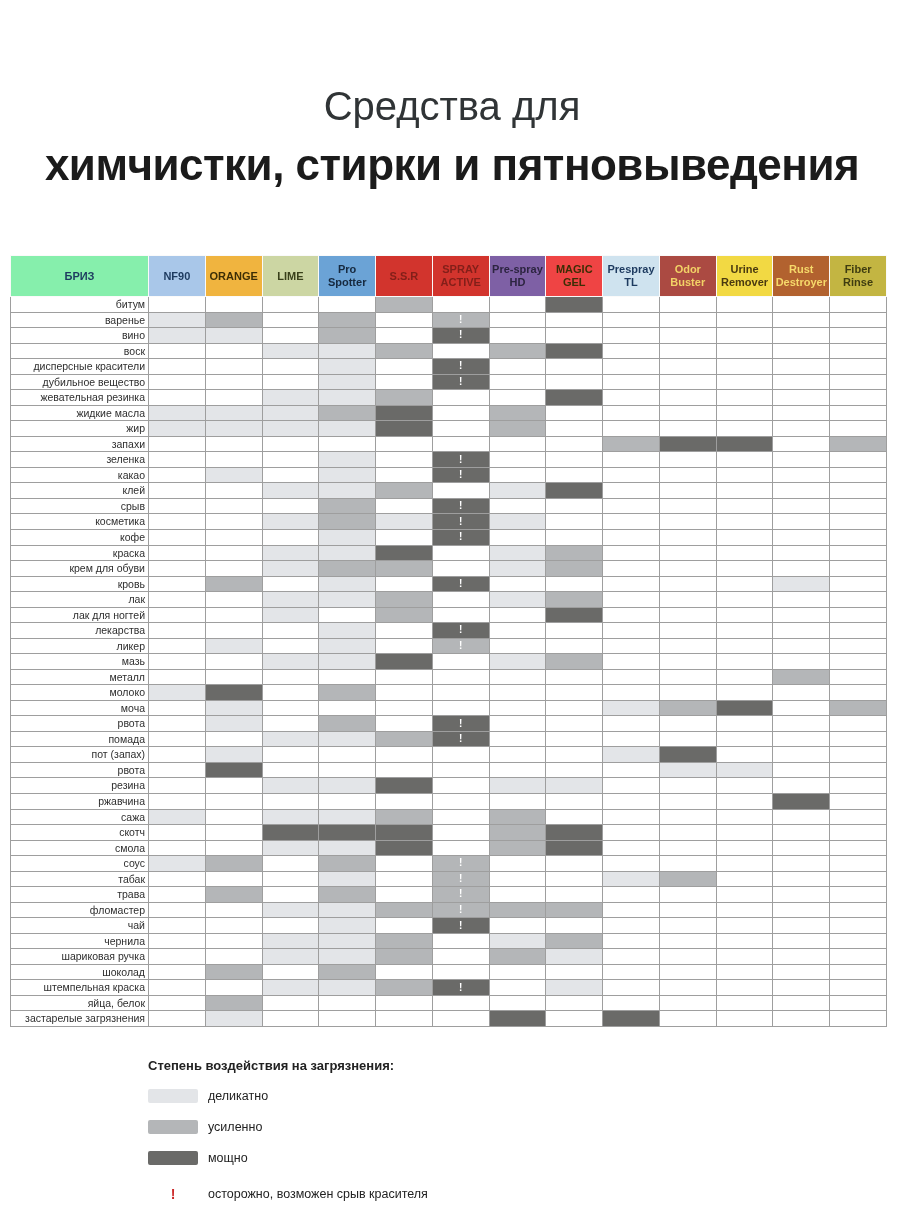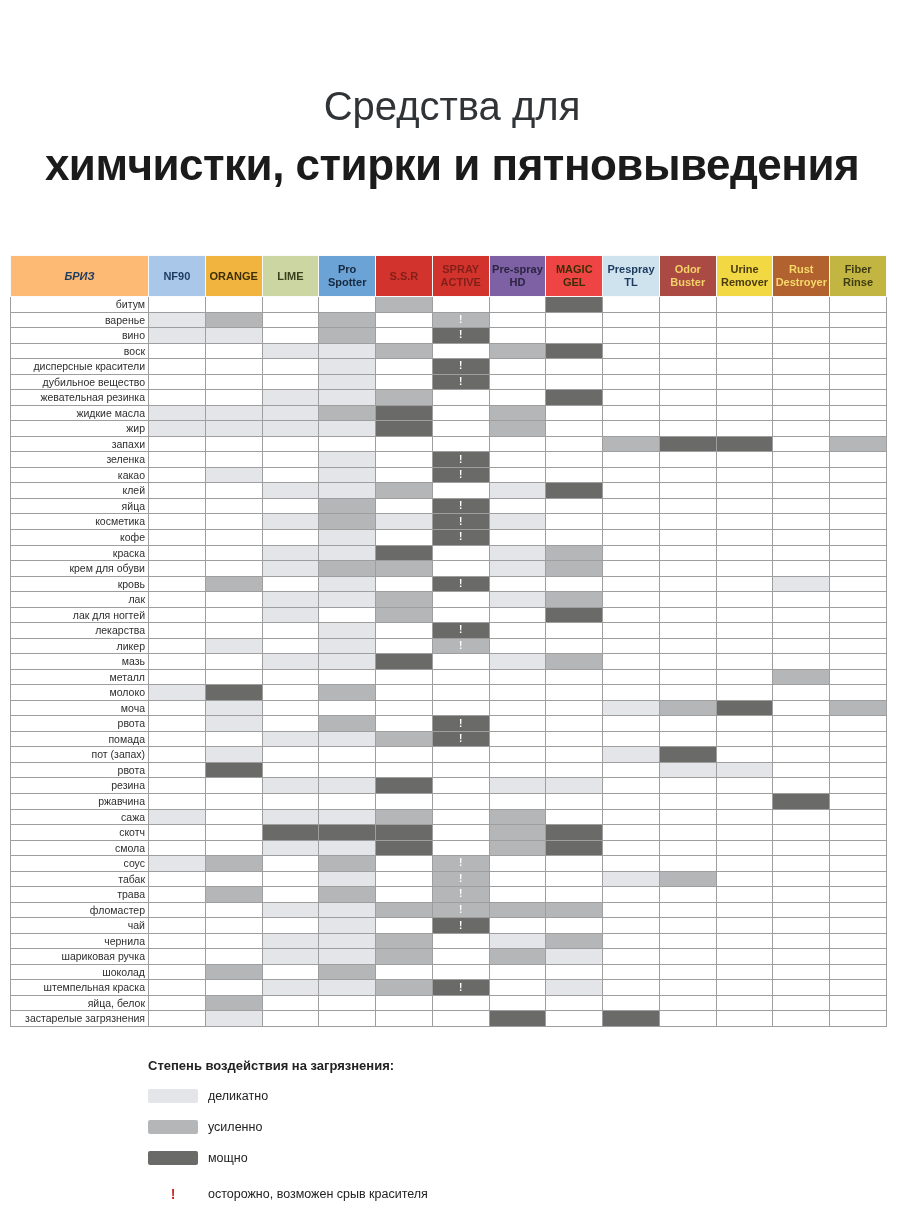--- a/index.html
+++ b/index.html
@@ -36,21 +36,21 @@
 <div class="page">
   <div class="title1">Средства для</div>
   <div class="title2">химчистки, стирки и пятновыведения</div>
 
   <table class="matrix">
     <colgroup>
         <col class="labelcol">
       </colgroup>
     <thead>
         <tr>
-          <th style="background: #fdba74; color: rgb(29, 58, 95); font-style: italic;">БРИЗ</th>
+          <th style="background: #86efac; color: rgb(29, 58, 95);">БРИЗ</th>
           <th style="background: rgb(169, 199, 233); color: rgb(29, 58, 95);">NF90</th>
           <th style="background: rgb(240, 180, 63); color: rgb(61, 46, 5);">ORANGE</th>
           <th style="background: rgb(204, 214, 163); color: rgb(57, 64, 26);">LIME</th>
           <th style="background: rgb(107, 163, 214); color: rgb(22, 41, 63);">Pro Spotter</th>
           <th style="background: rgb(210, 52, 45); color: rgb(130, 31, 25);">S.S.R</th>
           <th style="background: rgb(210, 52, 45); color: rgb(130, 31, 25);">SPRAY ACTIVE</th>
           <th style="background: rgb(126, 96, 165); color: rgb(44, 36, 64);">Pre-spray HD</th>
           <th style="background: #ef4444; color: rgb(61, 46, 5);">MAGIC GEL</th>
           <th style="background: rgb(207, 227, 239); color: rgb(29, 58, 95);">Prespray TL</th>
           <th style="background: rgb(171, 74, 66); color: rgb(242, 210, 102);">Odor Buster</th>
@@ -262,21 +262,21 @@
           <td style="background: rgb(255, 255, 255);"></td>
           <td style="background: rgb(227, 229, 232);"></td>
           <td style="background: rgb(106, 106, 104);"></td>
           <td style="background: rgb(255, 255, 255);"></td>
           <td style="background: rgb(255, 255, 255);"></td>
           <td style="background: rgb(255, 255, 255);"></td>
           <td style="background: rgb(255, 255, 255);"></td>
           <td style="background: rgb(255, 255, 255);"></td>
         </tr>
         <tr>
-          <th>яйца</th>
+          <th>срыв</th>
           <td style="background: rgb(255, 255, 255);"></td>
           <td style="background: rgb(255, 255, 255);"></td>
           <td style="background: rgb(255, 255, 255);"></td>
           <td style="background: rgb(180, 182, 184);"></td>
           <td style="background: rgb(255, 255, 255);"></td>
           <td style="background: rgb(106, 106, 104);">!</td>
           <td style="background: rgb(255, 255, 255);"></td>
           <td style="background: rgb(255, 255, 255);"></td>
           <td style="background: rgb(255, 255, 255);"></td>
           <td style="background: rgb(255, 255, 255);"></td>

